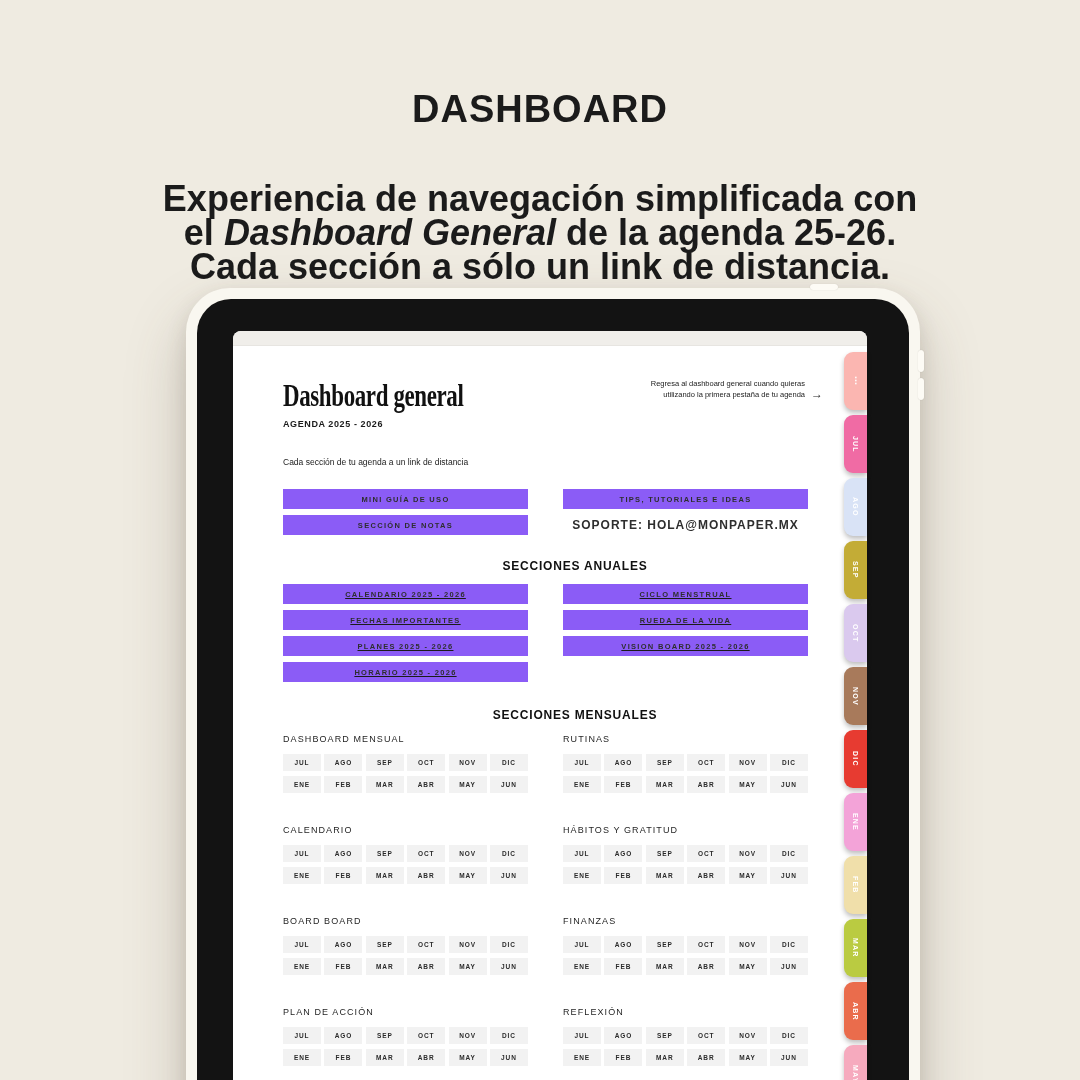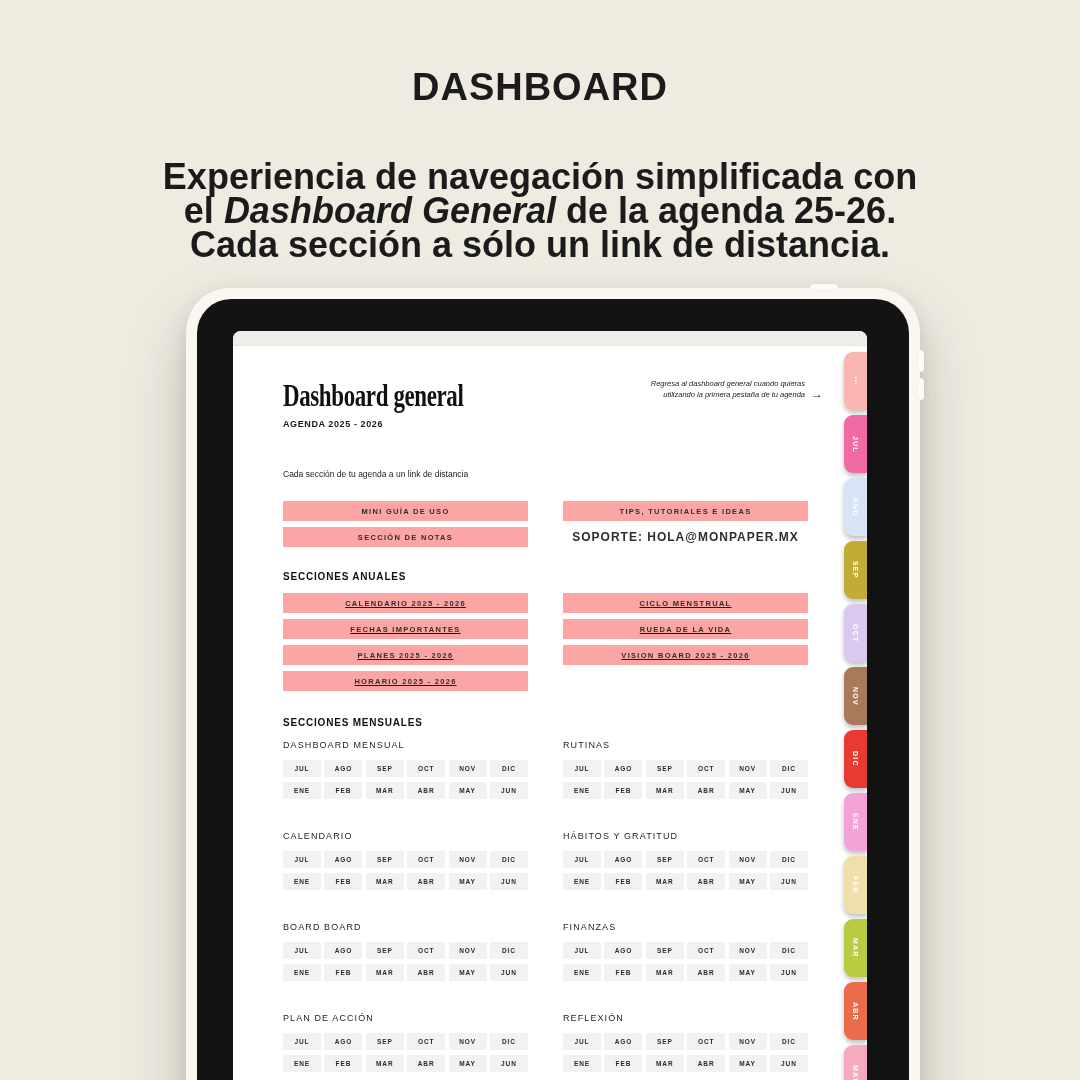--- a/index.html
+++ b/index.html
@@ -5,21 +5,21 @@
   * { margin:0; padding:0; box-sizing:border-box; }
   html,body { width:1080px; height:1080px; }
   body {
     position:relative; overflow:hidden;
     background:#EFEBE1;
     font-family:"Liberation Sans", sans-serif;
     color:#1b1b1b;
   }
 
   
-  .poster-header { text-align:center; padding-top:66px; }
+  .poster-header { text-align:center; padding-top:88px; }
   .poster-title { font-size:38px; font-weight:700; letter-spacing:1px; }
   .poster-sub { margin-top:51px; font-size:36px; line-height:34px; font-weight:700; }
   .poster-sub .it { font-style:italic; }
 
   
   .tablet {
     position:absolute; left:186px; top:288px; width:734px; height:860px;
     background:#F9F7F0; border-radius:44px;
     box-shadow:0 30px 60px rgba(90,75,60,0.28), 0 8px 20px rgba(90,75,60,0.15);
   }
@@ -42,43 +42,43 @@
 
   .page-title {
     font-family:"Liberation Serif", serif; font-size:31px; font-weight:700;
     letter-spacing:-0.5px; transform:scaleX(0.74); transform-origin:left center;
     white-space:nowrap; color:#111;
   }
   .page-subtitle { margin-top:5px; font-size:9px; font-weight:700; letter-spacing:0.6px; }
 
   .nav-note {
     position:absolute; top:32px; right:44px;
-    display:flex; align-items:flex-end; gap:6px;font-style:italic;
+    display:flex; align-items:flex-end; gap:6px;
   }
   .nav-note-text { text-align:right; font-size:7.5px; line-height:11px; color:#222; }
   .nav-arrow { font-size:12px; color:#222; line-height:1; }
 
-  .intro { margin-top:40px; font-size:8.5px; color:#222; }
+  .intro { margin-top:28px; font-size:8.5px; color:#222; }
 
   .two-col { display:grid; grid-template-columns:245px 245px; column-gap:35px; }
 
   .quick-grid { margin-top:22px; row-gap:6px; }
   .col-stack { display:flex; flex-direction:column; gap:6px; }
 
   .btn {
-    width:245px; height:20px; background:#fca5a5;
+    width:245px; height:20px; background:#8b5cf6;
     display:flex; align-items:center; justify-content:center;
     font-size:7.5px; font-weight:700; letter-spacing:1.3px; color:#2e2e2e;
   }
   .support-text {
     width:245px; height:20px; display:flex; align-items:center; justify-content:center;
     font-size:12px; font-weight:700; letter-spacing:1px; color:#2e2e2e;
   }
 
-  .section-heading { margin-top:24px; font-size:10px; font-weight:700; letter-spacing:0.8px; color:#111; }
+  .section-heading { margin-top:24px; font-size:12px; font-weight:700; letter-spacing:0.8px; color:#111;text-align:center; }
   .annual-grid { margin-top:11px;text-decoration:underline; }
 
   .monthly-heading { margin-top:26px; }
   .monthly-grid { margin-top:12px; row-gap:32px; }
 
   .month-section {}
   .msec-title { font-size:9px; font-weight:400; letter-spacing:1.1px; color:#1f1f1f; }
   .month-grid {
     margin-top:10px;
     display:grid; grid-template-columns:repeat(6,38px); gap:5px 3.4px;

